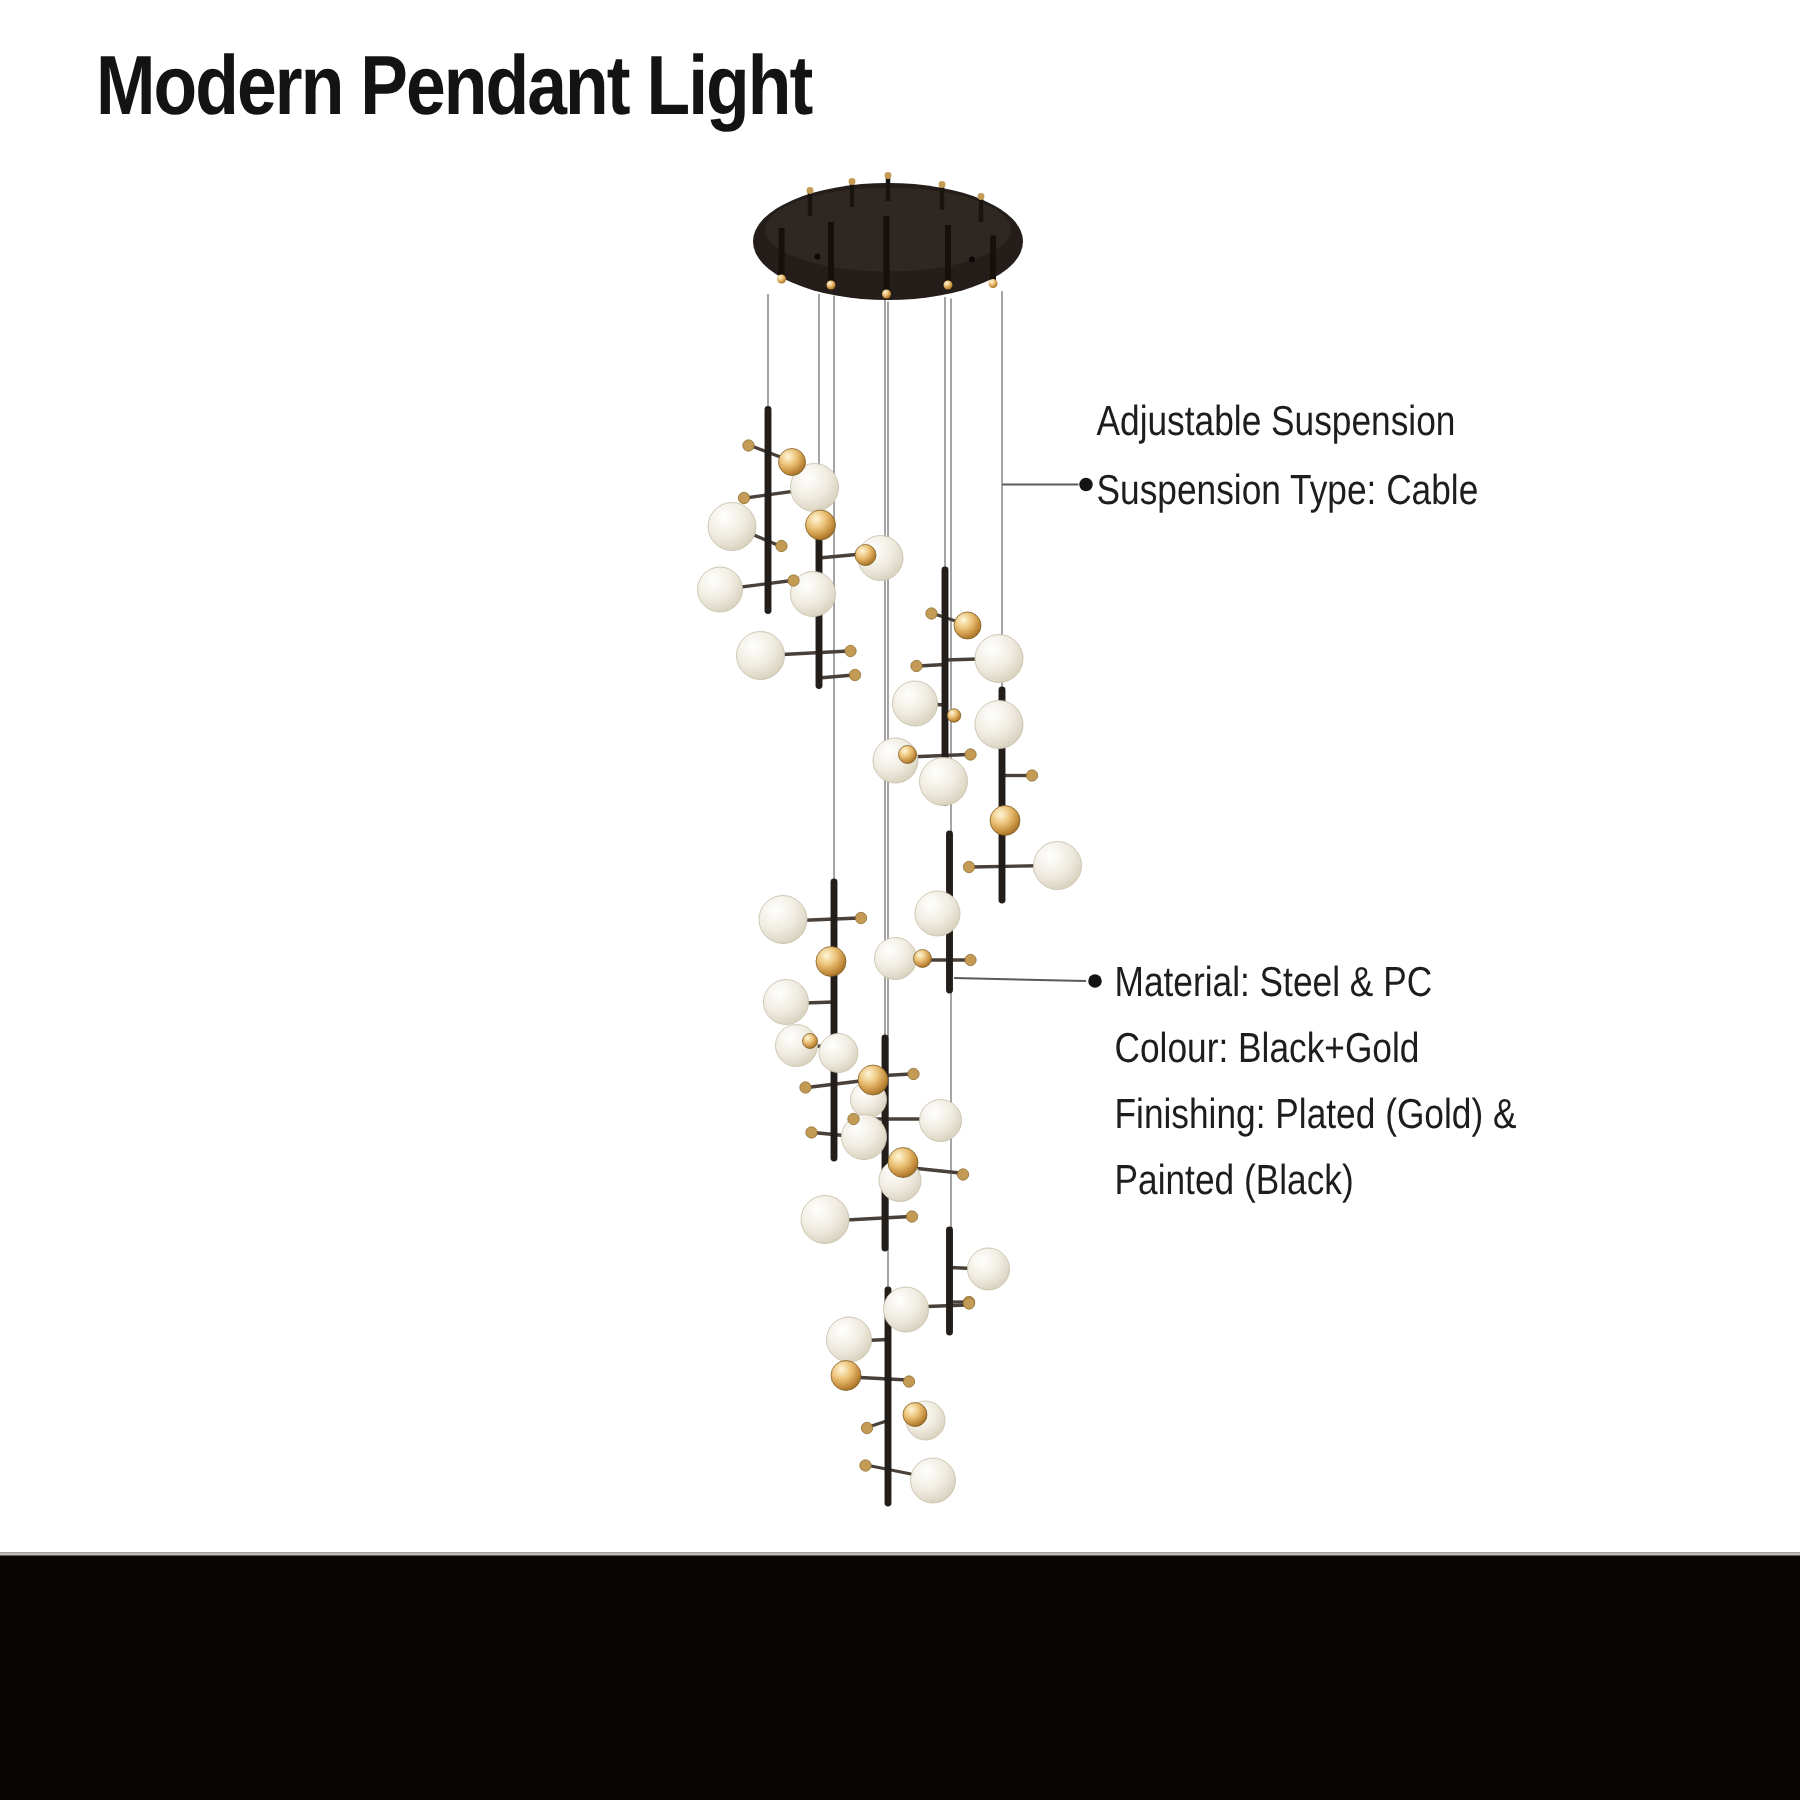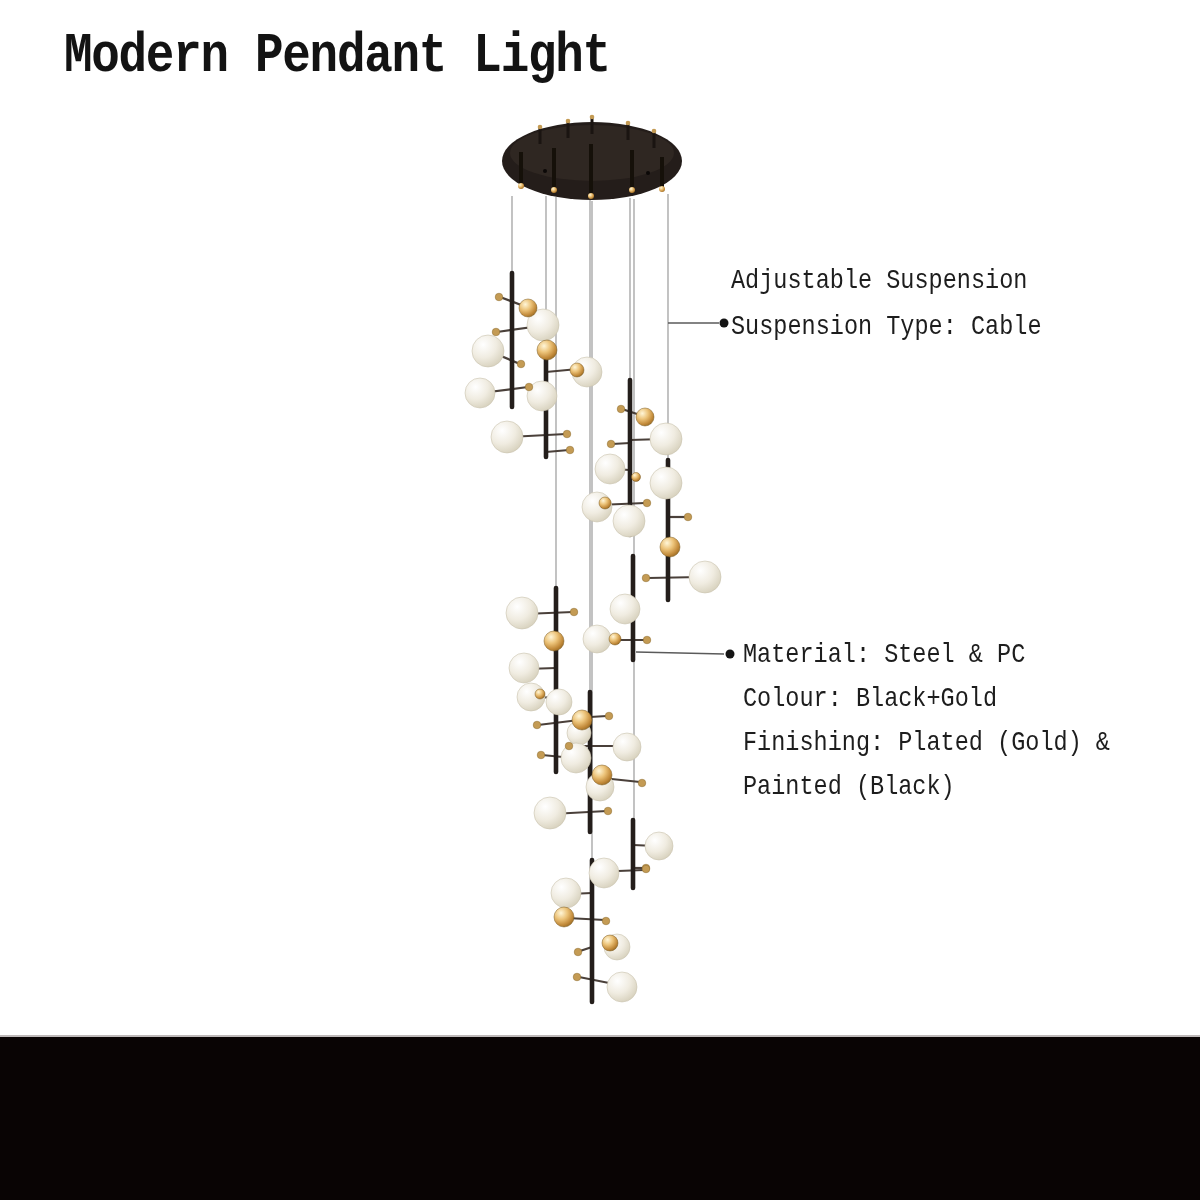--- a/index.html
+++ b/index.html
@@ -1,17 +1,17 @@
 <!DOCTYPE html>
 <html><head>
 <meta charset="utf-8">
 <style>
   html,body{margin:0;padding:0;background:#fff;}
   .page{position:relative;width:1200px;height:1200px;background:#ffffff;overflow:hidden;
-        font-family:Liberation Mono, monospace;}
+        font-family:Liberation Sans, sans-serif;}
   .title{position:absolute;left:64px;top:24px;margin:0;font-size:56px;font-weight:bold;
          color:#131313;letter-spacing:-1.5px;white-space:nowrap;
          transform:scaleX(.85);transform-origin:left top;}
   .fixture{position:absolute;left:0;top:0;}
   .ann{position:absolute;color:#1d1d1d;font-size:28px;white-space:nowrap;
        transform:scaleX(.84);transform-origin:left top;}
   .ann-1{left:731px;top:258px;line-height:46px;}
   .ann-2{left:743px;top:633px;line-height:44px;}
   .bottom-bar{position:absolute;left:0;top:1035px;width:1200px;height:165px;
               background:#090404;border-top:2px solid #beb9b9;box-sizing:border-box;}

